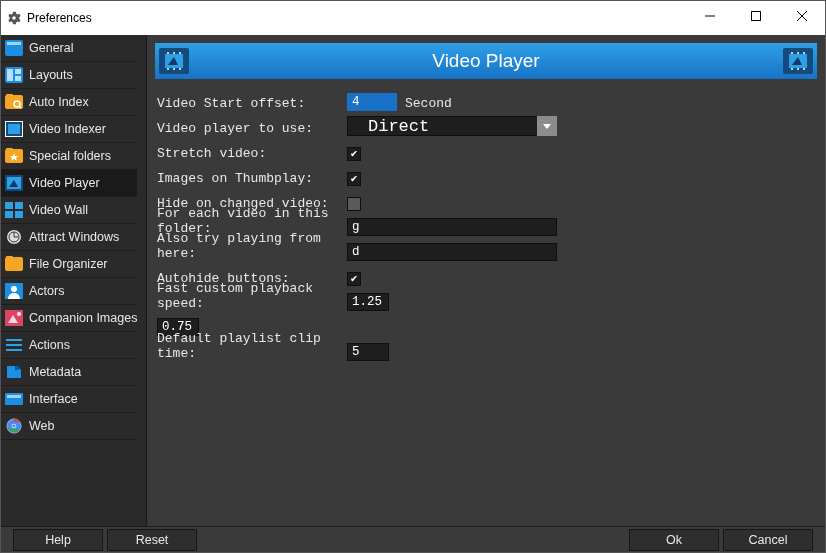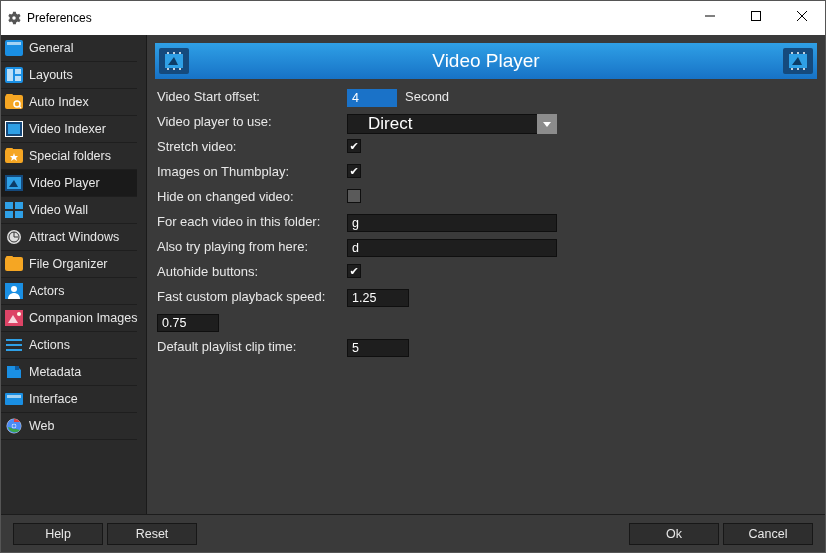--- a/index.html
+++ b/index.html
@@ -123,29 +123,30 @@
   .settings {
     padding: 4px 10px;
     display: flex;
     flex-direction: column;
     gap: 3px;
     color: #e8e8e8;
     font-size: 13px;
   }
   .row {
     display: flex;
-    align-items: flex-start;
+    align-items: flex-end;
     height: 22px;
+    font-family: Liberation Mono, monospace;
   }
   .row .label {
     width: 190px;
     flex-shrink: 0;
   }
   .val-num {
-    width: 62px;
+    width: 42px;
     height: 18px;
     background: #1e1e1e;
     border: 1px solid #0f0f0f;
     color: #fff;
     padding-left: 4px;
     font-size: 12.5px;
     display: flex;
     align-items: center;
   }
   .val-num.sel {
@@ -202,21 +203,21 @@
     width: 210px;
     height: 18px;
     background: #1e1e1e;
     border: 1px solid #0f0f0f;
     color: #fff;
     padding-left: 4px;
     font-size:12.5px;
     display:flex;align-items:center;
   }
   .footer {
-    height: 38px;
+    height: 26px;
     border-top: 1px solid #1c1c1c;
     background: #3a3a3a;
     display: flex;
     align-items: center;
     padding: 0 12px;
   }
   .btn {
     width: 90px;
     height: 22px;
     background: #2e2e2e;

